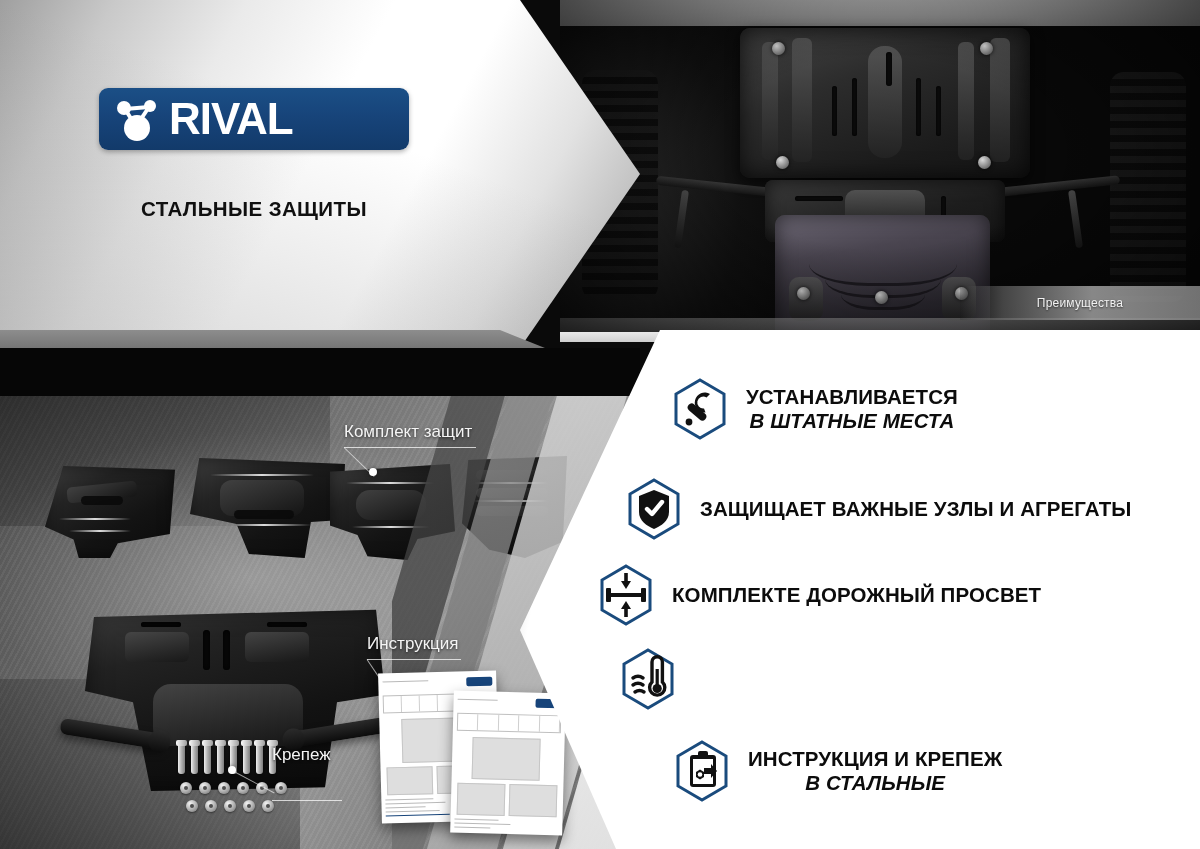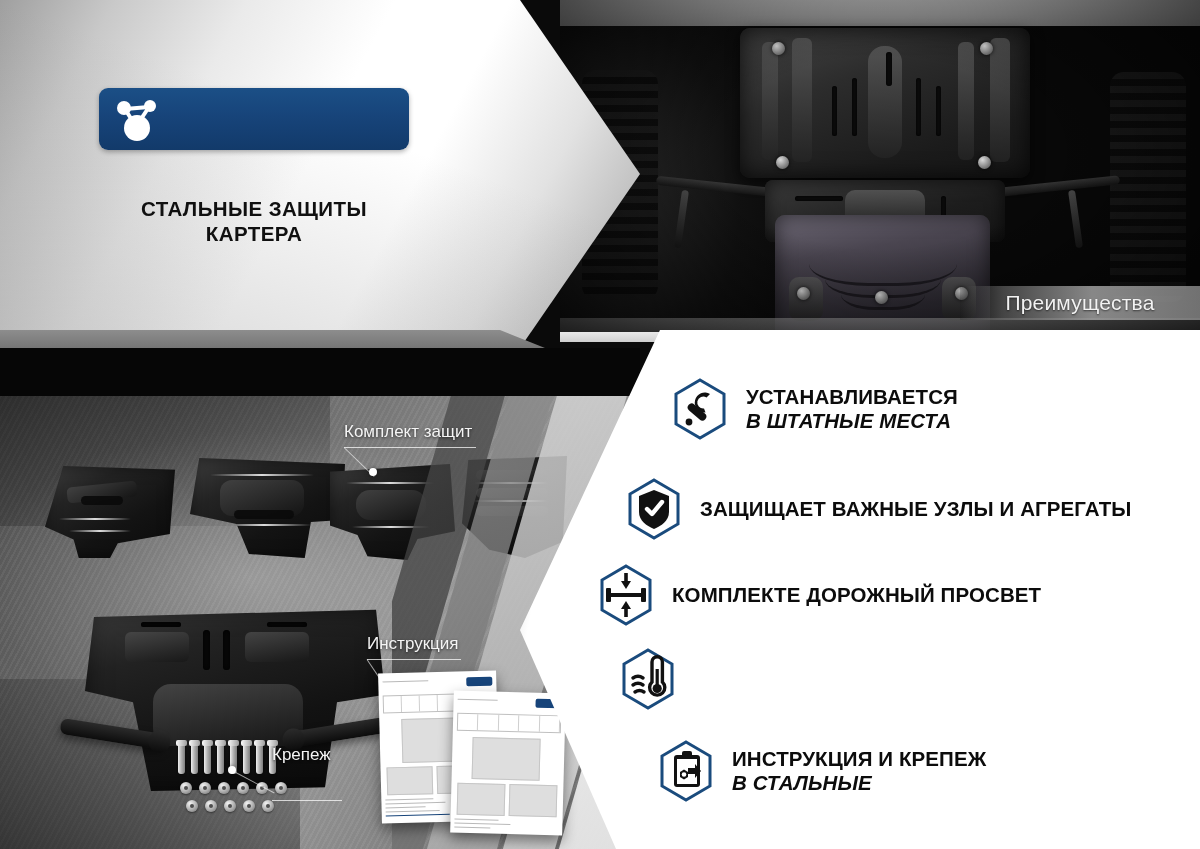--- a/index.html
+++ b/index.html
@@ -33,21 +33,21 @@
     box-shadow:inset 0 0 20px rgba(0,0,0,.6);}
   .pu-chev{position:absolute;border:3px solid #17151a;border-top:none;border-left:none;border-right:none;
     border-radius:0 0 40% 40%;opacity:.85;}
   .pu-arm{position:absolute;height:9px;border-radius:5px;background:linear-gradient(180deg,#3a3a3a,#151515);opacity:.9;}
   .pu-link{position:absolute;width:7px;border-radius:4px;background:linear-gradient(180deg,#4a4a4a,#171717);}
   .pu-vign{position:absolute;inset:0;background:radial-gradient(ellipse 72% 80% at 50% 45%,rgba(0,0,0,0) 35%,rgba(0,0,0,.72) 100%);}
 
   .advantages-tab{position:absolute;right:0;top:286px;width:240px;height:34px;
     background:linear-gradient(90deg,rgba(20,20,20,.15) 0%,rgba(120,120,120,.55) 18%,rgba(168,168,168,.8) 55%,rgba(150,150,150,.75) 100%);
     display:flex;align-items:center;justify-content:center;}
-  .advantages-tab span{color:#f2f2f2;font-size:21px;letter-spacing:.2px;text-shadow:0 1px 2px rgba(0,0,0,.6);}
+  .advantages-tab span{color:#f2f2f2;font-size:12px;letter-spacing:.2px;text-shadow:0 1px 2px rgba(0,0,0,.6);}
 
   
   .top-underbar{position:absolute;left:560px;top:332px;width:640px;height:10px;background:linear-gradient(180deg,#e9e9e9,#cfcfcf);}
 
   
   .hero-panel{position:absolute;left:0;top:0;width:640px;height:348px;
     background:linear-gradient(118deg,#9f9f9f 0%,#c9c9c9 14%,#eaeaea 30%,#ffffff 48%,#ffffff 62%,#e2e2e2 78%,#b9b9b9 92%,#8f8f8f 100%);
     clip-path:polygon(0 0, 520px 0, 640px 174px, 520px 348px, 0 348px);}
   .hero-shade{position:absolute;left:0;top:0;width:640px;height:348px;
     background:linear-gradient(200deg,rgba(255,255,255,.0) 40%,rgba(120,120,120,.30) 100%);
@@ -147,21 +147,21 @@
   .stripes{position:absolute;left:392px;top:396px;width:330px;height:453px;overflow:hidden;}
   .stripe{position:absolute;top:-60px;height:600px;transform:skewX(-16deg);}
 
   
   .adv-panel{position:absolute;left:520px;top:330px;width:680px;height:519px;background:#fff;
     clip-path:polygon(140px 0, 680px 0, 680px 519px, 96px 519px, 0 300px);}
   .adv-edge{position:absolute;left:520px;top:330px;width:680px;height:519px;pointer-events:none;
     background:linear-gradient(100deg,rgba(190,190,190,.55) 0 26px,rgba(255,255,255,0) 60px);
     clip-path:polygon(140px 0, 680px 0, 680px 519px, 96px 519px, 0 300px);}
 
-  .adv-list{position:absolute;left:0;top:0;width:100%;height:100%;}
+  .adv-list{position:absolute;left:0;top:0;width:100%;height:100%;text-align:center;}
   .adv-item{position:absolute;display:flex;align-items:center;gap:18px;}
   .hexicon{position:relative;flex:0 0 auto;width:56px;height:62px;}
   .hexicon svg{position:absolute;left:0;top:0;}
   .adv-text{font-weight:bold;color:#0c0c0c;font-size:20.5px;line-height:1.18;letter-spacing:.1px;}
   .adv-text .l2{display:block;font-style:italic;}
 </style>
 </head>
 <body>
 
 <div id="stage">
@@ -227,25 +227,25 @@
     <div class="logo-mark">
       <svg width="58" height="48" viewBox="0 0 58 48">
         <line x1="16" y1="14" x2="40" y2="12" stroke="#ffffff" stroke-width="4"></line>
         <line x1="16" y1="14" x2="26" y2="30" stroke="#ffffff" stroke-width="4"></line>
         <line x1="40" y1="12" x2="28" y2="30" stroke="#ffffff" stroke-width="4"></line>
         <circle cx="15" cy="13" r="7" fill="#ffffff"></circle>
         <circle cx="41" cy="11" r="6" fill="#ffffff"></circle>
         <circle cx="28" cy="33" r="13" fill="#ffffff"></circle>
       </svg>
     </div>
+    <div class="logo-word">RIVAL</div>
   </div>
 
   <div class="hero-title">
     <div>СТАЛЬНЫЕ ЗАЩИТЫ</div>
-    <div>КАРТЕРА</div>
   </div>
 
 
   <div class="grey-wedge"></div>
   <div class="black-band"></div>
 
   <div class="products">
     <div class="prod-brush"></div>
     <div class="prod-light"></div>
     <div class="prod-dark-tl"></div>
@@ -451,21 +451,21 @@
             <path d="M15 44 q4.5 -3.2 9 0"></path>
           </g>
           <circle cx="37.2" cy="40.5" r="4.6" fill="#111111"></circle>
           <rect x="35.6" y="21" width="3.2" height="18" fill="#111111"></rect>
         </svg>
       </div>
       <div class="adv-text">
       </div>
     </div>
 
-    <div class="adv-item" style="left:658px;top:740px;">
+    <div class="adv-item" style="left:674px;top:740px;">
       <div class="hexicon">
         <svg width="56" height="62" viewBox="0 0 56 62">
           <polygon points="28,2 52,16 52,46 28,60 4,46 4,16" fill="none" stroke="#1a4b7d" stroke-width="3"></polygon>
           <g fill="#111111">
             <rect x="16" y="15" width="26" height="32" rx="3"></rect>
             <rect x="24" y="11" width="10" height="7" rx="2"></rect>
           </g>
           <rect x="19" y="19" width="20" height="25" fill="#ffffff"></rect>
           <g fill="#111111">
             <polygon points="30,24 30,28 37,28 37,24 43,31 37,38 37,34 30,34 30,38"></polygon>

